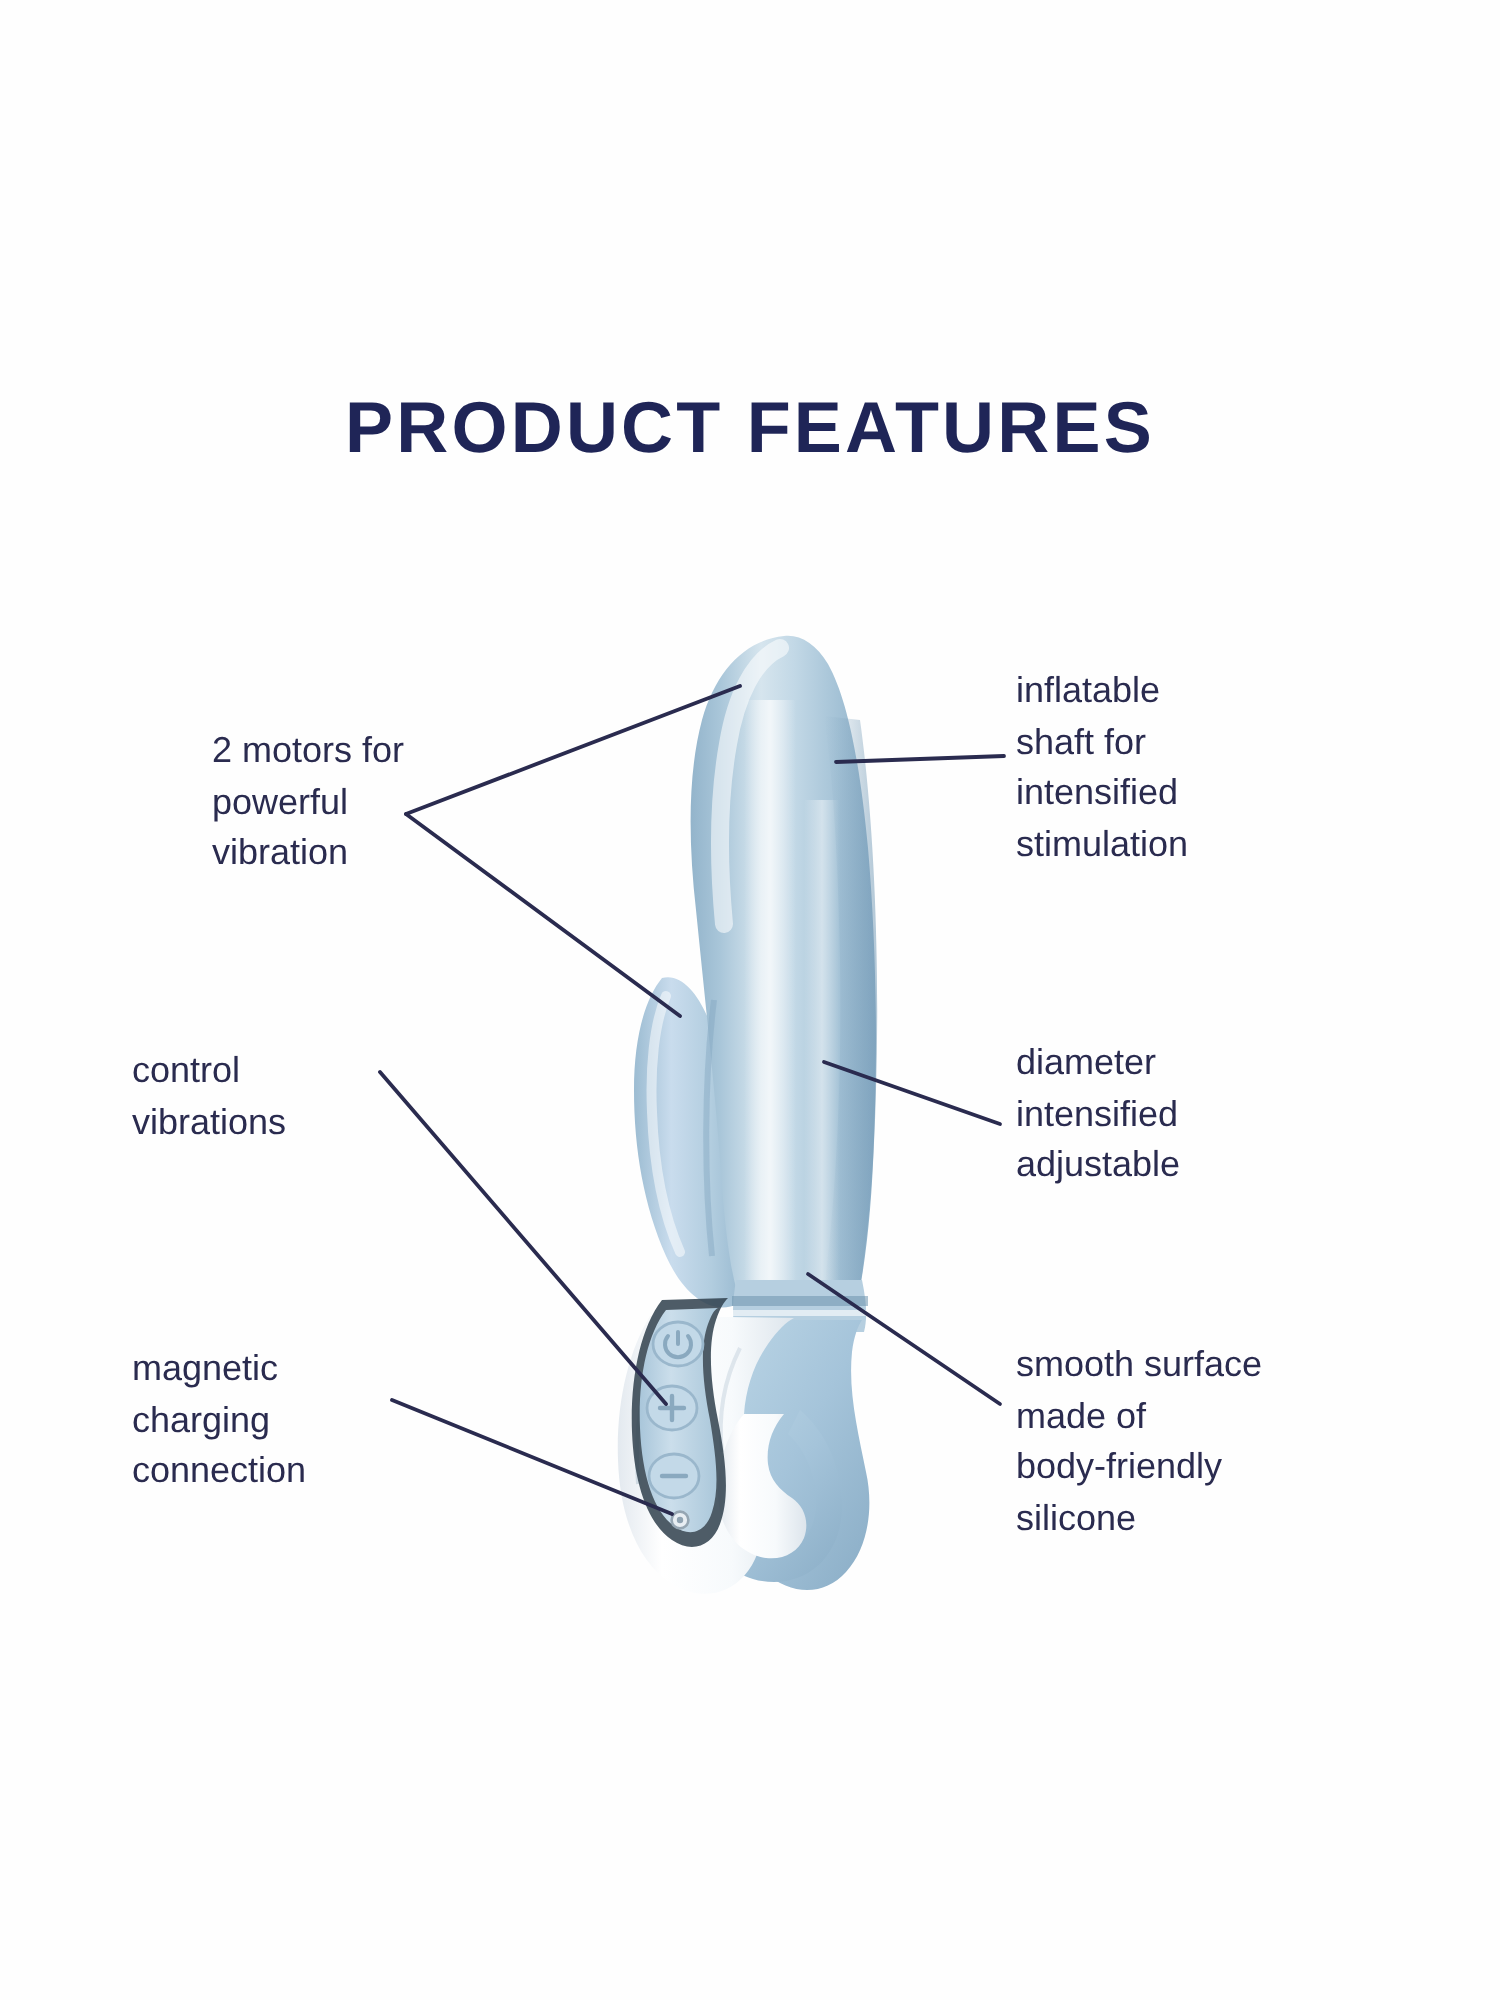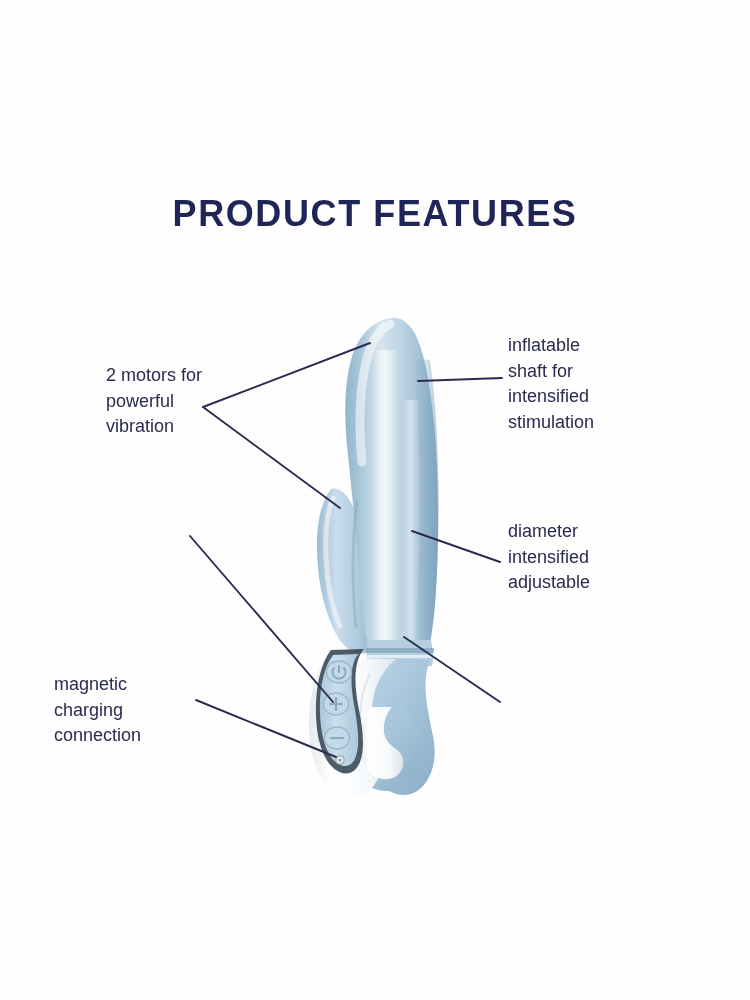--- a/index.html
+++ b/index.html
@@ -46,21 +46,21 @@
     font-size: 18px;
     line-height: 25.5px;
     font-family: "Liberation Sans", sans-serif;
     white-space: pre-line;
   }
   .label.left  { text-align: left; }
   .label.right { text-align: left; }
 
   #lbl-motors    { left: 66px;  top: 363px; width: 200px; margin-left: 40px; }
   #lbl-control   { left: 66px;  top: 523px; width: 190px; }
-  #lbl-magnetic  { left: 54px;  top: 672px; width: 210px; }
+  #lbl-magnetic  { left: 66px;  top: 672px; width: 210px; }
 
   #lbl-inflatable{ left: 508px; top: 333px; width: 215px; }
   #lbl-diameter  { left: 508px; top: 519px; width: 215px; }
   #lbl-smooth    { left: 508px; top: 670px; width: 220px; }
 
   
   #leaders, #product {
     position: absolute;
     left: 0; top: 0;
     width: 750px;
@@ -296,28 +296,34 @@
       <path d="M500 702 L 404 637"></path>
     </g>
   </svg>
 
   <div class="title">PRODUCT FEATURES</div>
 
   <div class="label left" id="lbl-motors">2 motors for
 powerful
 vibration</div>
 
+  <div class="label left" id="lbl-control">control
+vibrations</div>
 
   <div class="label left" id="lbl-magnetic">magnetic
 charging
 connection</div>
 
   <div class="label right" id="lbl-inflatable">inflatable
 shaft for
 intensified
 stimulation</div>
 
   <div class="label right" id="lbl-diameter">diameter
 intensified
 adjustable</div>
 
+  <div class="label right" id="lbl-smooth">smooth surface
+made of
+body-friendly
+silicone</div>
 
 </div>
 
 </body></html>

